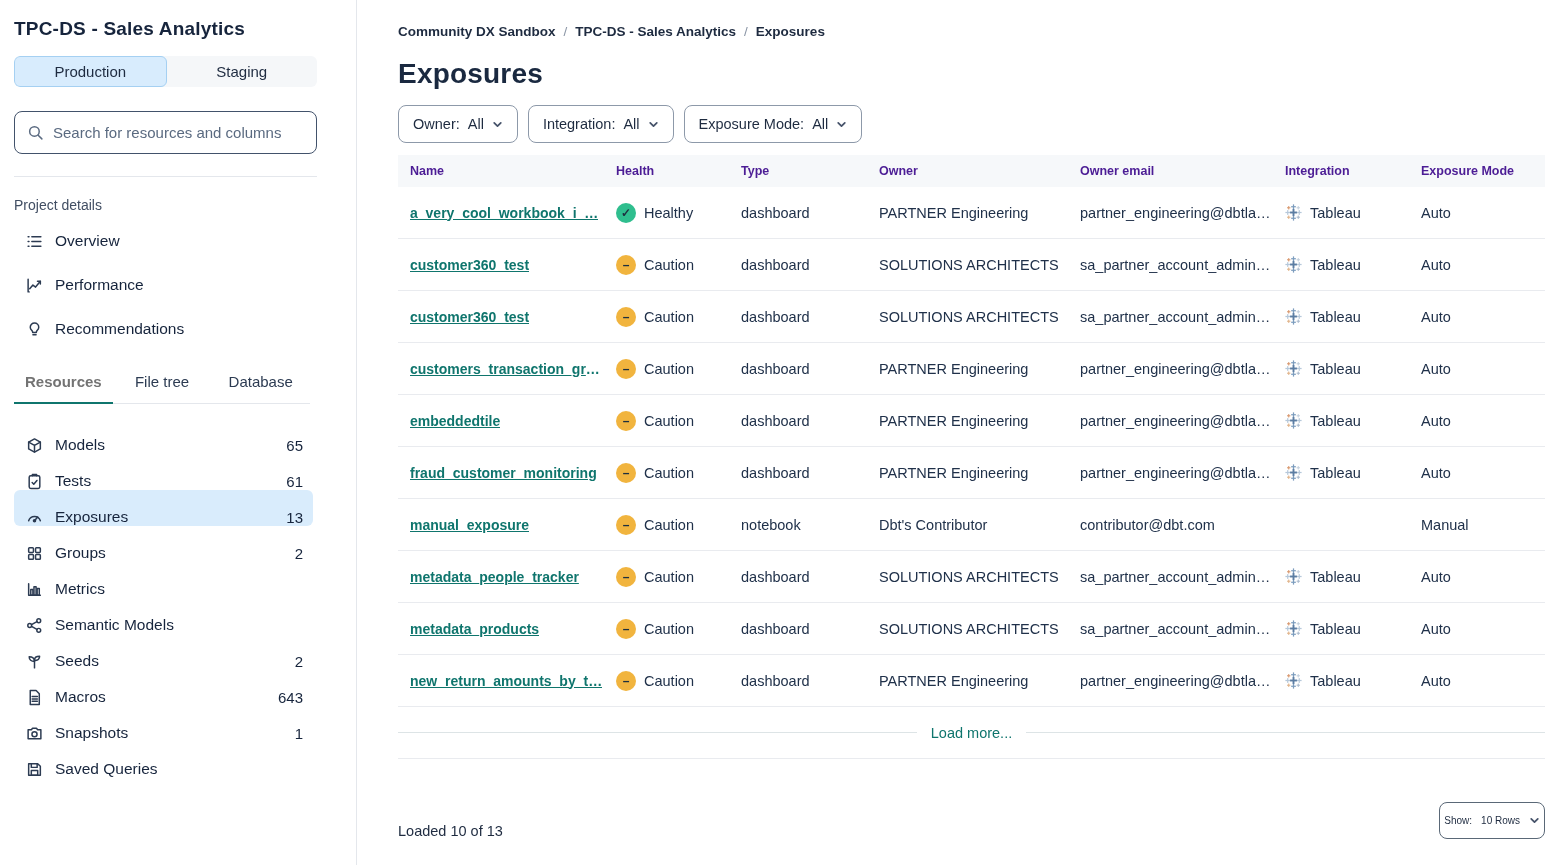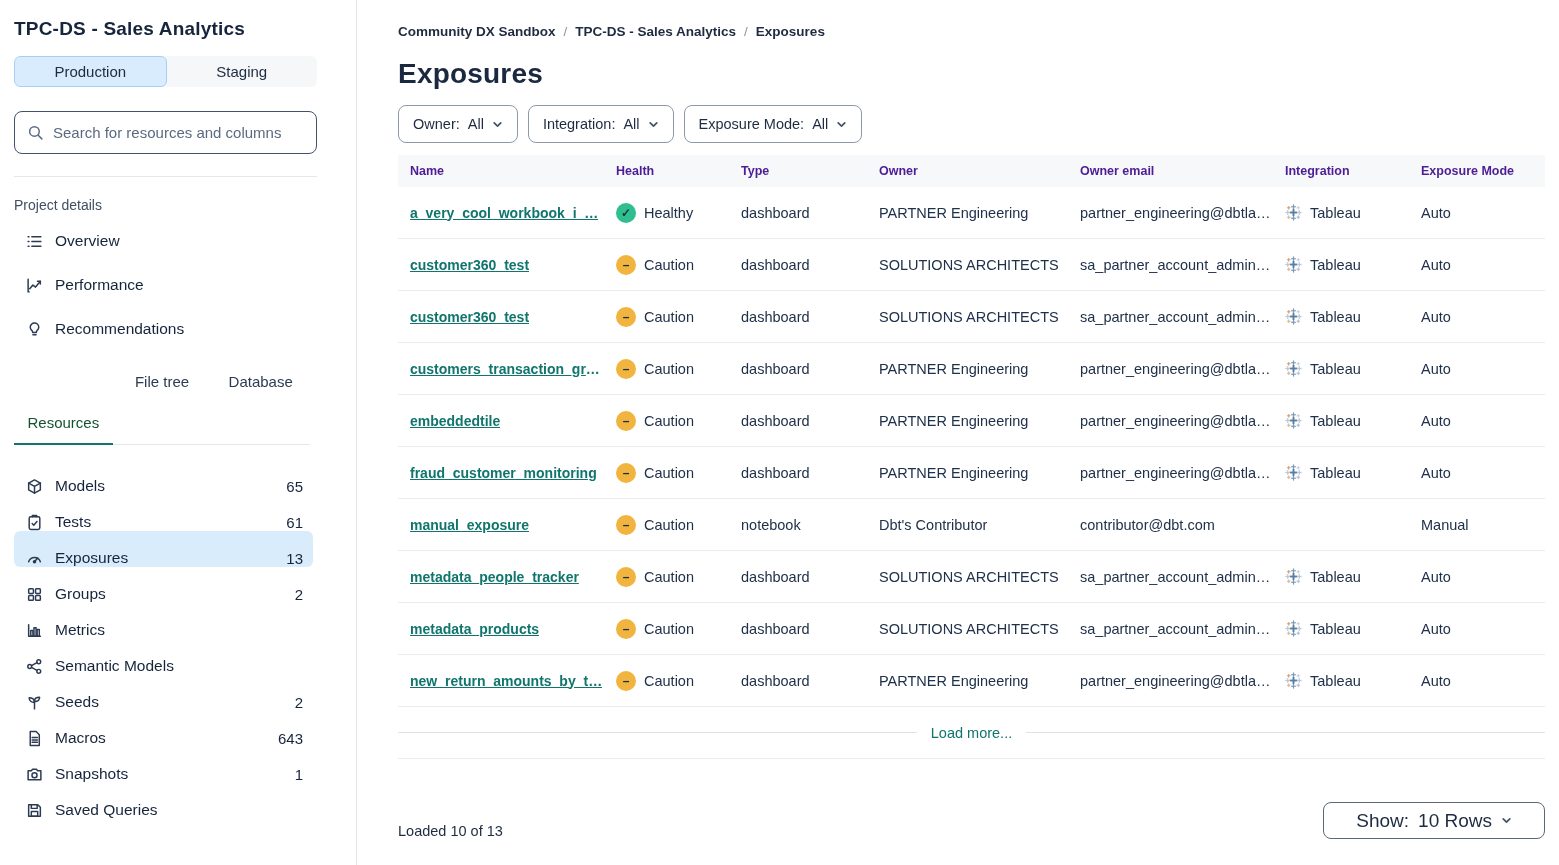--- a/index.html
+++ b/index.html
@@ -16,21 +16,21 @@
   .search-box { margin-top:24px; width:303px; height:43px; border:1px solid #42526b; border-radius:8px;
     display:flex; align-items:center; padding:0 12px; gap:9px; }
   .search-box input { border:none; outline:none; font-size:15px; width:100%; color:#1e2b40;
     font-family:"Liberation Sans", sans-serif; background:transparent; }
   .search-box input::placeholder { color:#5a6a80; }
   .side-divider { border:none; border-top:1px solid #e4e7ec; margin:22px 0 0 0; width:303px; }
   .section-label { font-size:14px; color:#414e63; margin:20px 0 6px 0; }
   .proj-link { display:flex; align-items:center; gap:12px; height:44px; font-size:15.5px; color:#16243c; cursor:pointer; padding-left:12px; }
   .side-tabs { display:flex; width:296px; margin-top:22px; border-bottom:1px solid #e4e7ec; }
   .side-tab { font-size:15px; color:#2c3b52; padding:0 0 12px 0; text-align:center; flex:1; cursor:pointer; }
-  .side-tab.active { color:#14532d; font-weight:400; border-bottom:2.5px solid #0f756d; margin-bottom:-1px;margin-top:41px; }
+  .side-tab.active { color:#737373; font-weight:700; border-bottom:2.5px solid #0f756d; margin-bottom:-1px; }
   .res-list { margin-top:14px; }
   .res-item { display:flex; align-items:flex-end; gap:12px; height:36px; padding:0 10px 0 12px; width:299px;
     font-size:15.5px; color:#16243c; cursor:pointer; border-radius:6px; }
   .res-item.selected { background:#d9ecfc; }
   .res-count { margin-left:auto; font-size:15px; color:#16243c; }
   .icon16 { width:17px; height:17px; display:inline-flex; flex:none; }
   .icon16 svg { width:100%; height:100%; stroke:#2c3b52; fill:none; stroke-width:1.4; stroke-linecap:round; stroke-linejoin:round; }
 
   
   .main { flex:1; padding:24px 14px 0 41px; }
@@ -59,22 +59,22 @@
   .health-badge.ok { background:#2fbe8e; }
   .health-badge.warn { background:#f1b43e; }
   .tableau-icon { width:17px; height:17px; display:inline-flex; flex:none; }
 
   .load-more-row { display:flex; align-items:center; height:52px; width:1147px; border-bottom:1px solid #e9ebef; }
   .load-more-row .line { flex:1; border-top:1px solid #dde4e6; }
   .load-more { color:#0f756d; font-size:14.5px; padding:0 14px; cursor:pointer; }
 
   .footer { width:1147px; display:flex; justify-content:space-between; align-items:flex-end; margin-top:43px; }
   .loaded-text { font-size:14.5px; color:#1e2b40; }
-  .show-btn { display:flex; align-items:center; gap:9px; height:37px; padding:0 32px; border:1px solid #5a6877;
-    border-radius:8px; font-size:19px; color:#1e2b40; background:#fff; cursor:pointer; }
+  .show-btn { display:flex; align-items:center; gap:9px; height:37px; padding:0 4px; border:1px solid #5a6877;
+    border-radius:8px; font-size:10px; color:#1e2b40; background:#fff; cursor:pointer; }
 </style>
 </head>
 <body>
 
 <div class="app">
 
   <div class="sidebar">
     <div class="sidebar-title">TPC-DS - Sales Analytics</div>
 
     <div class="env-toggle">

